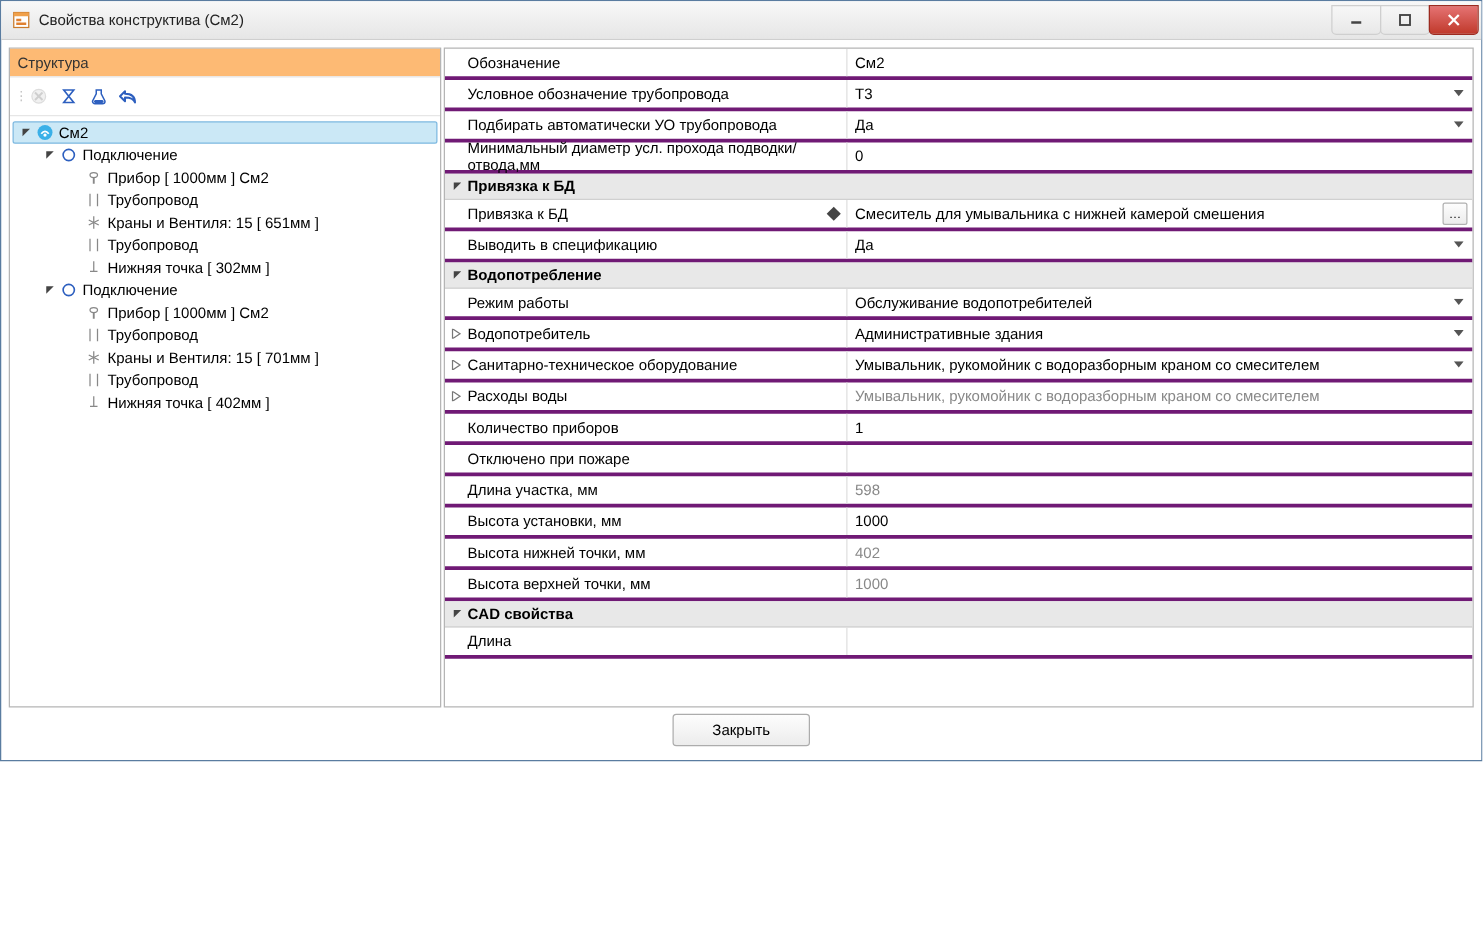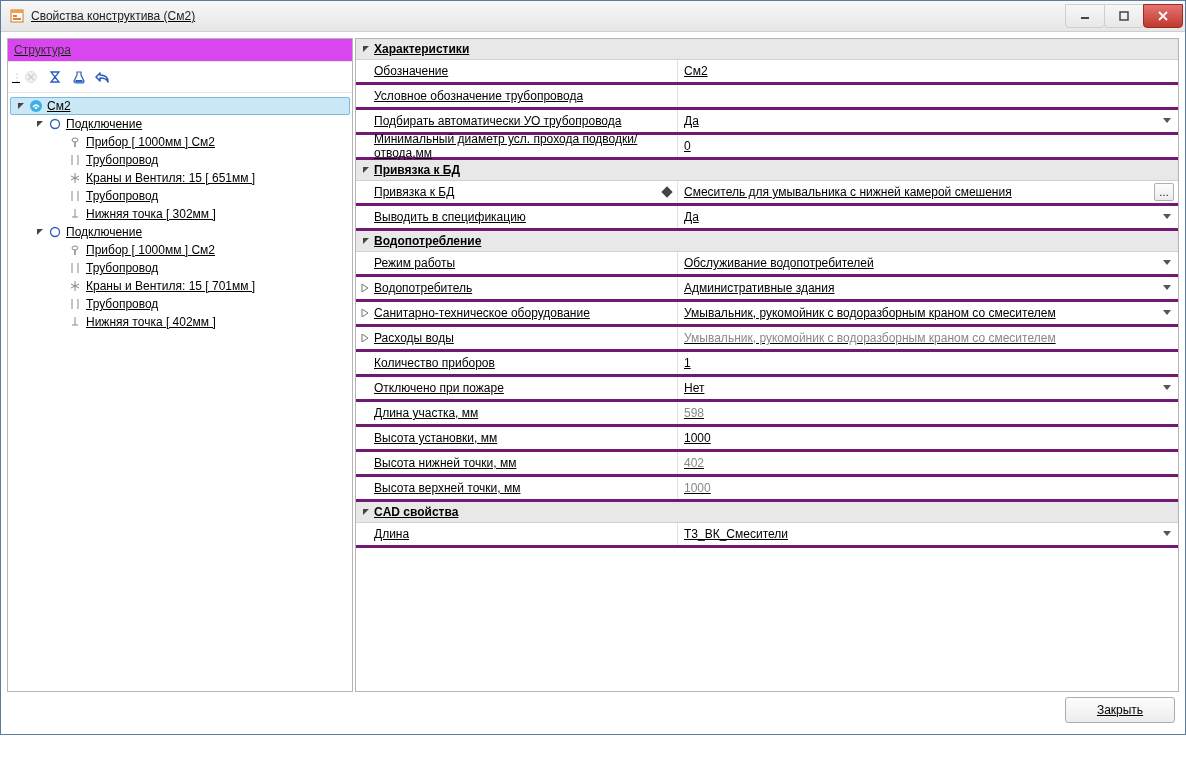--- a/index.html
+++ b/index.html
@@ -7,27 +7,26 @@
     padding: 0;
     font-family: "Segoe UI", Tahoma, sans-serif;
     font-size: 12px;
     background: #fff;
     color: #000;
     height: 100%;
     overflow: hidden;
   }
   .window {
     width: 1186px;
-    height: 735px;
+    height: 609px;
     background: #fff;
     box-sizing: border-box;
     display: flex;
     flex-direction: column;
     border: 1px solid #5a7ca0;
-    text-decoration: underline;
   }
 
   
   .titlebar {
     height: 30px;
     background: linear-gradient(to bottom, #f8f8f8, #e6e6e6);
     border-bottom: 1px solid #cfcfcf;
     display: flex;
     align-items: center;
     padding: 0 2px 0 8px;
@@ -76,21 +75,21 @@
     display: flex;
     flex-direction: column;
     min-height: 0;
   }
 
   
   .tree-panel { width: 344px; margin-right: 2px; }
   .panel-header {
     padding: 4px 6px;
     color: #333;
-    background: #d946ef;
+    background: #fdba74;
   }
   .toolbar {
     height: 26px;
     display: flex;
     align-items: center;
     gap: 2px;
     padding: 2px 4px;
     border-top: 1px solid #e6e6e6;
     border-bottom: 1px solid #e6e6e6;
   }
@@ -204,21 +203,21 @@
     position:absolute; right:6px;
     width:8px;height:8px;
     transform: rotate(45deg);
     background:#444;
   }
 
   
   .footer {
     height: 36px;
     display:flex;
-    justify-content:flex-end;
+    justify-content:center;
     align-items:center;
     padding: 0 4px;
   }
   .btn {
     min-width: 80px;
     height: 24px;
     border: 1px solid #acacac;
     background: linear-gradient(to bottom,#fdfdfd,#ececec);
     border-radius: 3px;
     display:flex;align-items:center;justify-content:center;
@@ -438,235 +437,219 @@
                 </svg>
             </span>
             <span class="lbl">Нижняя точка [ 402мм ]</span>
           </div>
 
         </div>
       </div>
 
       <div class="panel prop-panel">
         <div class="prop-grid" id="prop-grid">
+            <div class="prop-row">
+              <div class="prop-name">
+                <span>Обозначение</span>
+              </div>
+              <div class="prop-value">
+                <span>См2</span>
+              </div>
+            </div>
+            <div class="prop-row">
+              <div class="prop-name">
+                <span>Условное обозначение трубопровода</span>
+              </div>
+              <div class="prop-value">
+                <span>Т3</span>
+                <span class="dd">
+                  <svg width="8" height="6">
+                    <path d="M0 0 L8 0 L4 5 Z" fill="#555"></path>
+                  </svg>
+                </span>
+              </div>
+            </div>
+            <div class="prop-row">
+              <div class="prop-name">
+                <span>Подбирать автоматически УО трубопровода</span>
+              </div>
+              <div class="prop-value">
+                <span>Да</span>
+                <span class="dd">
+                  <svg width="8" height="6">
+                    <path d="M0 0 L8 0 L4 5 Z" fill="#555"></path>
+                  </svg>
+                </span>
+              </div>
+            </div>
+            <div class="prop-row">
+              <div class="prop-name">
+                <span>Минимальный диаметр усл. прохода подводки/отвода,мм</span>
+              </div>
+              <div class="prop-value">
+                <span>0</span>
+              </div>
+            </div>
             <div class="cat-header">
               <span class="expander">
                 <svg width="9" height="9">
                   <path d="M1 1 L7 1 L1 7 Z" fill="#444"></path>
                 </svg>
               </span>
-              <span>Характеристики</span>
-            </div>
-            <div class="prop-row">
-              <div class="prop-name">
-                <span>Обозначение</span>
-              </div>
-              <div class="prop-value">
-                <span>См2</span>
-              </div>
-            </div>
-            <div class="prop-row">
-              <div class="prop-name">
-                <span>Условное обозначение трубопровода</span>
-              </div>
-            </div>
-            <div class="prop-row">
-              <div class="prop-name">
-                <span>Подбирать автоматически УО трубопровода</span>
+              <span>Привязка к БД</span>
+            </div>
+            <div class="prop-row">
+              <div class="prop-name">
+                <span>Привязка к БД</span>
+                <span class="name-diamond"></span>
+              </div>
+              <div class="prop-value">
+                <span>Смеситель для умывальника с нижней камерой смешения</span>
+                <span class="ellipsis-btn">…</span>
+              </div>
+            </div>
+            <div class="prop-row">
+              <div class="prop-name">
+                <span>Выводить в спецификацию</span>
               </div>
               <div class="prop-value">
                 <span>Да</span>
                 <span class="dd">
                   <svg width="8" height="6">
                     <path d="M0 0 L8 0 L4 5 Z" fill="#555"></path>
                   </svg>
                 </span>
               </div>
             </div>
-            <div class="prop-row">
-              <div class="prop-name">
-                <span>Минимальный диаметр усл. прохода подводки/отвода,мм</span>
-              </div>
-              <div class="prop-value">
-                <span>0</span>
-              </div>
-            </div>
             <div class="cat-header">
               <span class="expander">
                 <svg width="9" height="9">
                   <path d="M1 1 L7 1 L1 7 Z" fill="#444"></path>
                 </svg>
               </span>
-              <span>Привязка к БД</span>
-            </div>
-            <div class="prop-row">
-              <div class="prop-name">
-                <span>Привязка к БД</span>
-                <span class="name-diamond"></span>
-              </div>
-              <div class="prop-value">
-                <span>Смеситель для умывальника с нижней камерой смешения</span>
-                <span class="ellipsis-btn">…</span>
-              </div>
-            </div>
-            <div class="prop-row">
-              <div class="prop-name">
-                <span>Выводить в спецификацию</span>
-              </div>
-              <div class="prop-value">
-                <span>Да</span>
+              <span>Водопотребление</span>
+            </div>
+            <div class="prop-row">
+              <div class="prop-name">
+                <span>Режим работы</span>
+              </div>
+              <div class="prop-value">
+                <span>Обслуживание водопотребителей</span>
                 <span class="dd">
                   <svg width="8" height="6">
                     <path d="M0 0 L8 0 L4 5 Z" fill="#555"></path>
                   </svg>
                 </span>
+              </div>
+            </div>
+            <div class="prop-row">
+              <div class="prop-name">
+                <span class="row-expander">
+                  <svg width="8" height="8">
+                    <path d="M1 0 L7 4 L1 8 Z" fill="none" stroke="#777"></path>
+                  </svg>
+                </span>
+                <span>Водопотребитель</span>
+              </div>
+              <div class="prop-value">
+                <span>Административные здания</span>
+                <span class="dd">
+                  <svg width="8" height="6">
+                    <path d="M0 0 L8 0 L4 5 Z" fill="#555"></path>
+                  </svg>
+                </span>
+              </div>
+            </div>
+            <div class="prop-row">
+              <div class="prop-name">
+                <span class="row-expander">
+                  <svg width="8" height="8">
+                    <path d="M1 0 L7 4 L1 8 Z" fill="none" stroke="#777"></path>
+                  </svg>
+                </span>
+                <span>Санитарно-техническое оборудование</span>
+              </div>
+              <div class="prop-value">
+                <span>Умывальник, рукомойник с водоразборным краном со смесителем</span>
+                <span class="dd">
+                  <svg width="8" height="6">
+                    <path d="M0 0 L8 0 L4 5 Z" fill="#555"></path>
+                  </svg>
+                </span>
+              </div>
+            </div>
+            <div class="prop-row">
+              <div class="prop-name">
+                <span class="row-expander">
+                  <svg width="8" height="8">
+                    <path d="M1 0 L7 4 L1 8 Z" fill="none" stroke="#777"></path>
+                  </svg>
+                </span>
+                <span>Расходы воды</span>
+              </div>
+              <div class="prop-value readonly">
+                <span>Умывальник, рукомойник с водоразборным краном со смесителем</span>
+              </div>
+            </div>
+            <div class="prop-row">
+              <div class="prop-name">
+                <span>Количество приборов</span>
+              </div>
+              <div class="prop-value">
+                <span>1</span>
+              </div>
+            </div>
+            <div class="prop-row">
+              <div class="prop-name">
+                <span>Отключено при пожаре</span>
+              </div>
+            </div>
+            <div class="prop-row">
+              <div class="prop-name">
+                <span>Длина участка, мм</span>
+              </div>
+              <div class="prop-value readonly">
+                <span>598</span>
+              </div>
+            </div>
+            <div class="prop-row">
+              <div class="prop-name">
+                <span>Высота установки, мм</span>
+              </div>
+              <div class="prop-value">
+                <span>1000</span>
+              </div>
+            </div>
+            <div class="prop-row">
+              <div class="prop-name">
+                <span>Высота нижней точки, мм</span>
+              </div>
+              <div class="prop-value readonly">
+                <span>402</span>
+              </div>
+            </div>
+            <div class="prop-row">
+              <div class="prop-name">
+                <span>Высота верхней точки, мм</span>
+              </div>
+              <div class="prop-value readonly">
+                <span>1000</span>
               </div>
             </div>
             <div class="cat-header">
               <span class="expander">
                 <svg width="9" height="9">
                   <path d="M1 1 L7 1 L1 7 Z" fill="#444"></path>
                 </svg>
               </span>
-              <span>Водопотребление</span>
-            </div>
-            <div class="prop-row">
-              <div class="prop-name">
-                <span>Режим работы</span>
-              </div>
-              <div class="prop-value">
-                <span>Обслуживание водопотребителей</span>
-                <span class="dd">
-                  <svg width="8" height="6">
-                    <path d="M0 0 L8 0 L4 5 Z" fill="#555"></path>
-                  </svg>
-                </span>
-              </div>
-            </div>
-            <div class="prop-row">
-              <div class="prop-name">
-                <span class="row-expander">
-                  <svg width="8" height="8">
-                    <path d="M1 0 L7 4 L1 8 Z" fill="none" stroke="#777"></path>
-                  </svg>
-                </span>
-                <span>Водопотребитель</span>
-              </div>
-              <div class="prop-value">
-                <span>Административные здания</span>
-                <span class="dd">
-                  <svg width="8" height="6">
-                    <path d="M0 0 L8 0 L4 5 Z" fill="#555"></path>
-                  </svg>
-                </span>
-              </div>
-            </div>
-            <div class="prop-row">
-              <div class="prop-name">
-                <span class="row-expander">
-                  <svg width="8" height="8">
-                    <path d="M1 0 L7 4 L1 8 Z" fill="none" stroke="#777"></path>
-                  </svg>
-                </span>
-                <span>Санитарно-техническое оборудование</span>
-              </div>
-              <div class="prop-value">
-                <span>Умывальник, рукомойник с водоразборным краном со смесителем</span>
-                <span class="dd">
-                  <svg width="8" height="6">
-                    <path d="M0 0 L8 0 L4 5 Z" fill="#555"></path>
-                  </svg>
-                </span>
-              </div>
-            </div>
-            <div class="prop-row">
-              <div class="prop-name">
-                <span class="row-expander">
-                  <svg width="8" height="8">
-                    <path d="M1 0 L7 4 L1 8 Z" fill="none" stroke="#777"></path>
-                  </svg>
-                </span>
-                <span>Расходы воды</span>
-              </div>
-              <div class="prop-value readonly">
-                <span>Умывальник, рукомойник с водоразборным краном со смесителем</span>
-              </div>
-            </div>
-            <div class="prop-row">
-              <div class="prop-name">
-                <span>Количество приборов</span>
-              </div>
-              <div class="prop-value">
-                <span>1</span>
-              </div>
-            </div>
-            <div class="prop-row">
-              <div class="prop-name">
-                <span>Отключено при пожаре</span>
-              </div>
-              <div class="prop-value">
-                <span>Нет</span>
-                <span class="dd">
-                  <svg width="8" height="6">
-                    <path d="M0 0 L8 0 L4 5 Z" fill="#555"></path>
-                  </svg>
-                </span>
-              </div>
-            </div>
-            <div class="prop-row">
-              <div class="prop-name">
-                <span>Длина участка, мм</span>
-              </div>
-              <div class="prop-value readonly">
-                <span>598</span>
-              </div>
-            </div>
-            <div class="prop-row">
-              <div class="prop-name">
-                <span>Высота установки, мм</span>
-              </div>
-              <div class="prop-value">
-                <span>1000</span>
-              </div>
-            </div>
-            <div class="prop-row">
-              <div class="prop-name">
-                <span>Высота нижней точки, мм</span>
-              </div>
-              <div class="prop-value readonly">
-                <span>402</span>
-              </div>
-            </div>
-            <div class="prop-row">
-              <div class="prop-name">
-                <span>Высота верхней точки, мм</span>
-              </div>
-              <div class="prop-value readonly">
-                <span>1000</span>
-              </div>
-            </div>
-            <div class="cat-header">
-              <span class="expander">
-                <svg width="9" height="9">
-                  <path d="M1 1 L7 1 L1 7 Z" fill="#444"></path>
-                </svg>
-              </span>
               <span>CAD свойства</span>
             </div>
             <div class="prop-row">
               <div class="prop-name">
                 <span>Длина</span>
-              </div>
-              <div class="prop-value">
-                <span>Т3_ВК_Смесители</span>
-                <span class="dd">
-                  <svg width="8" height="6">
-                    <path d="M0 0 L8 0 L4 5 Z" fill="#555"></path>
-                  </svg>
-                </span>
               </div>
             </div>
           </div>
       </div>
     </div>
 
     <div class="footer">
       <div class="btn">Закрыть</div>
     </div>
   </div>

